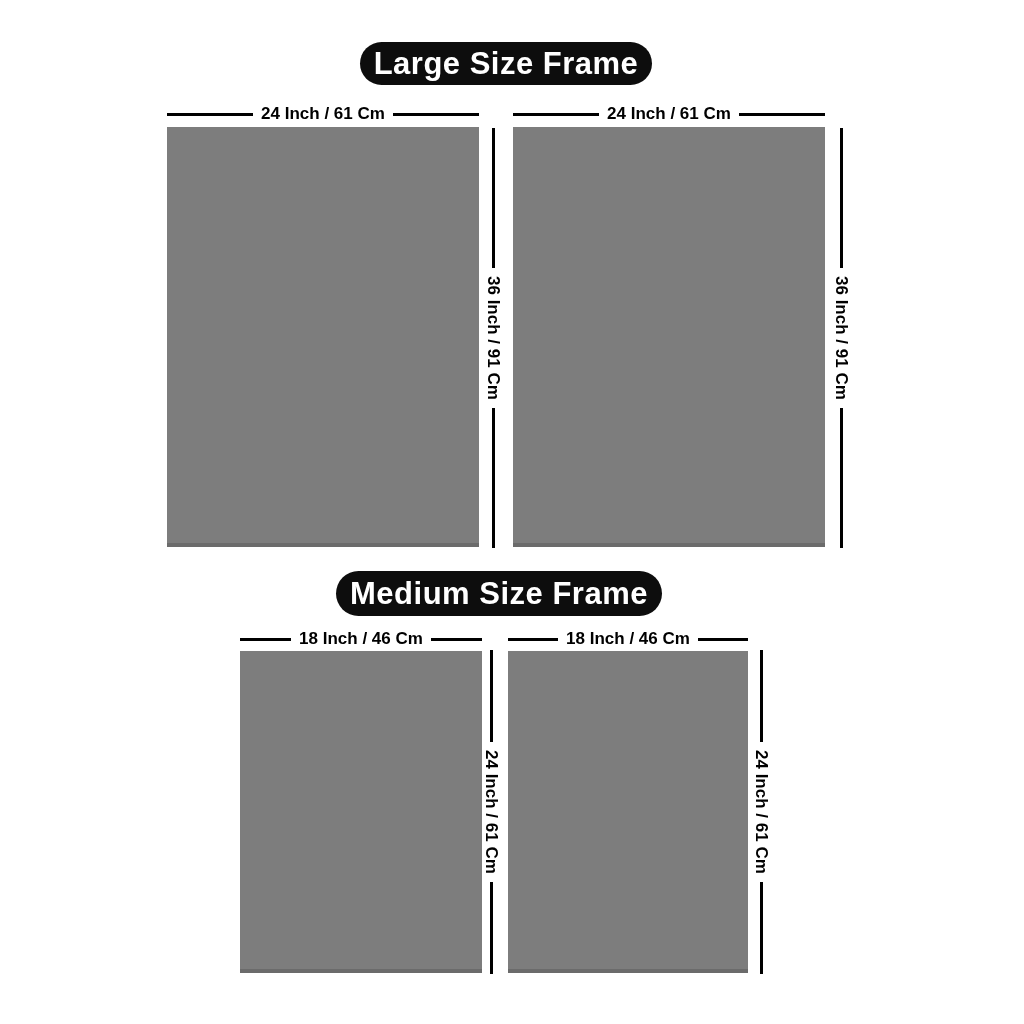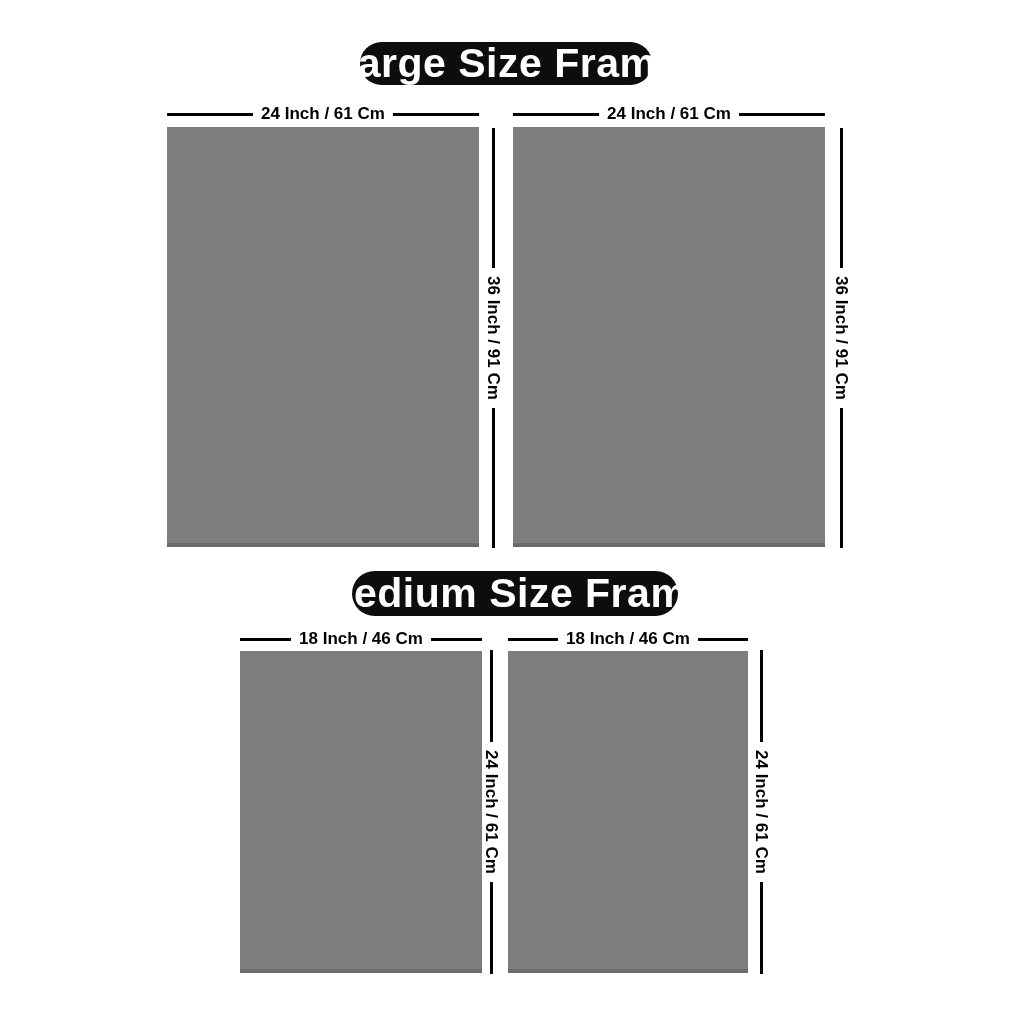--- a/index.html
+++ b/index.html
@@ -27,26 +27,26 @@
   .pill {
     position: absolute;
     box-sizing: border-box;
     background: var(--pill-bg);
     color: var(--pill-text);
     border-radius: 24px;
     display: flex;
     align-items: center;
     justify-content: center;
     font-weight: bold;
-    font-size: 41px;
+    font-size: 31px;
     letter-spacing: 0.5px;
     white-space: nowrap;
   }
   #pill-large  { left: 360px; top: 42px;  width: 292px; height: 43px; }
-  #pill-medium { left: 352px; top: 571px; width: 326px; height: 45px; }
+  #pill-medium { left: 336px; top: 571px; width: 326px; height: 45px; }
 
   .frame {
     position: absolute;
     background: var(--frame-fill);
     border-bottom: 4px solid var(--frame-edge);
     box-sizing: border-box;
   }
   #frame-l1 { left: 167px; top: 127px; width: 312px; height: 420px; }
   #frame-l2 { left: 513px; top: 127px; width: 312px; height: 420px; }
   #frame-m1 { left: 240px; top: 651px; width: 242px; height: 322px; }

